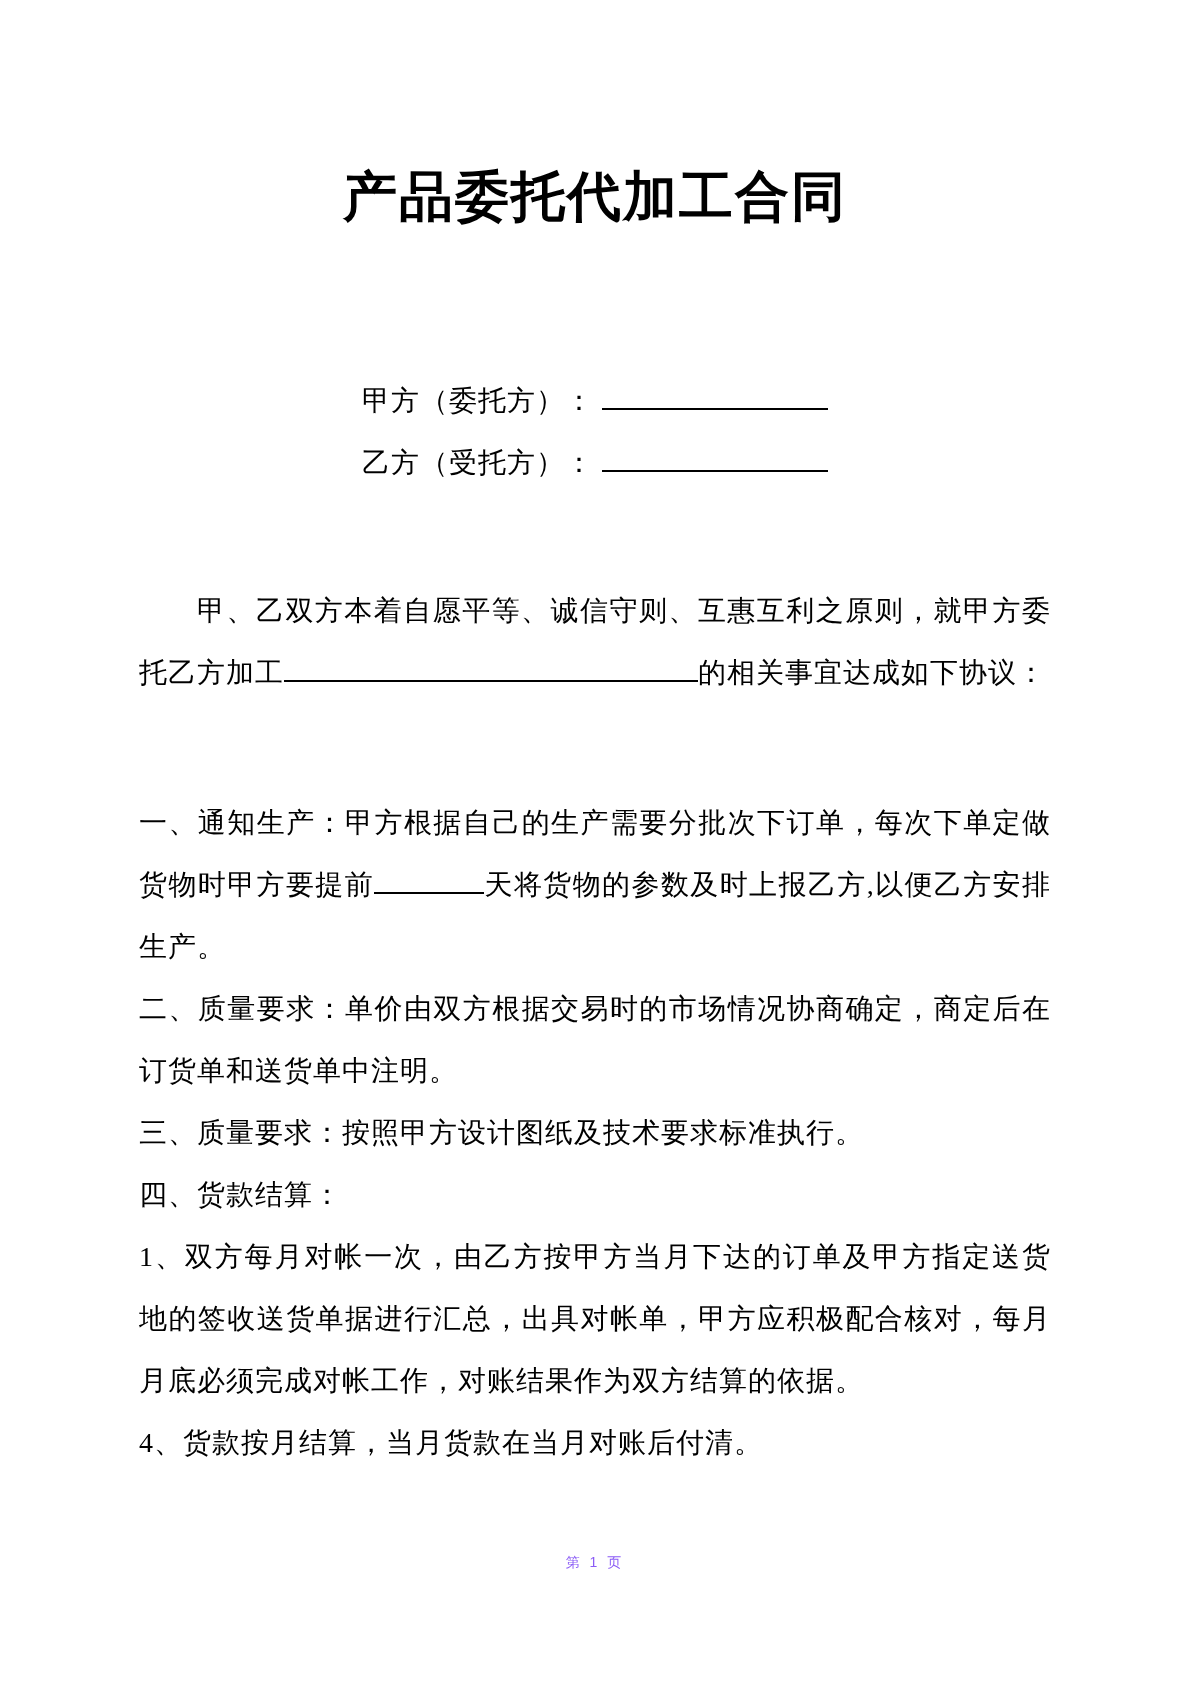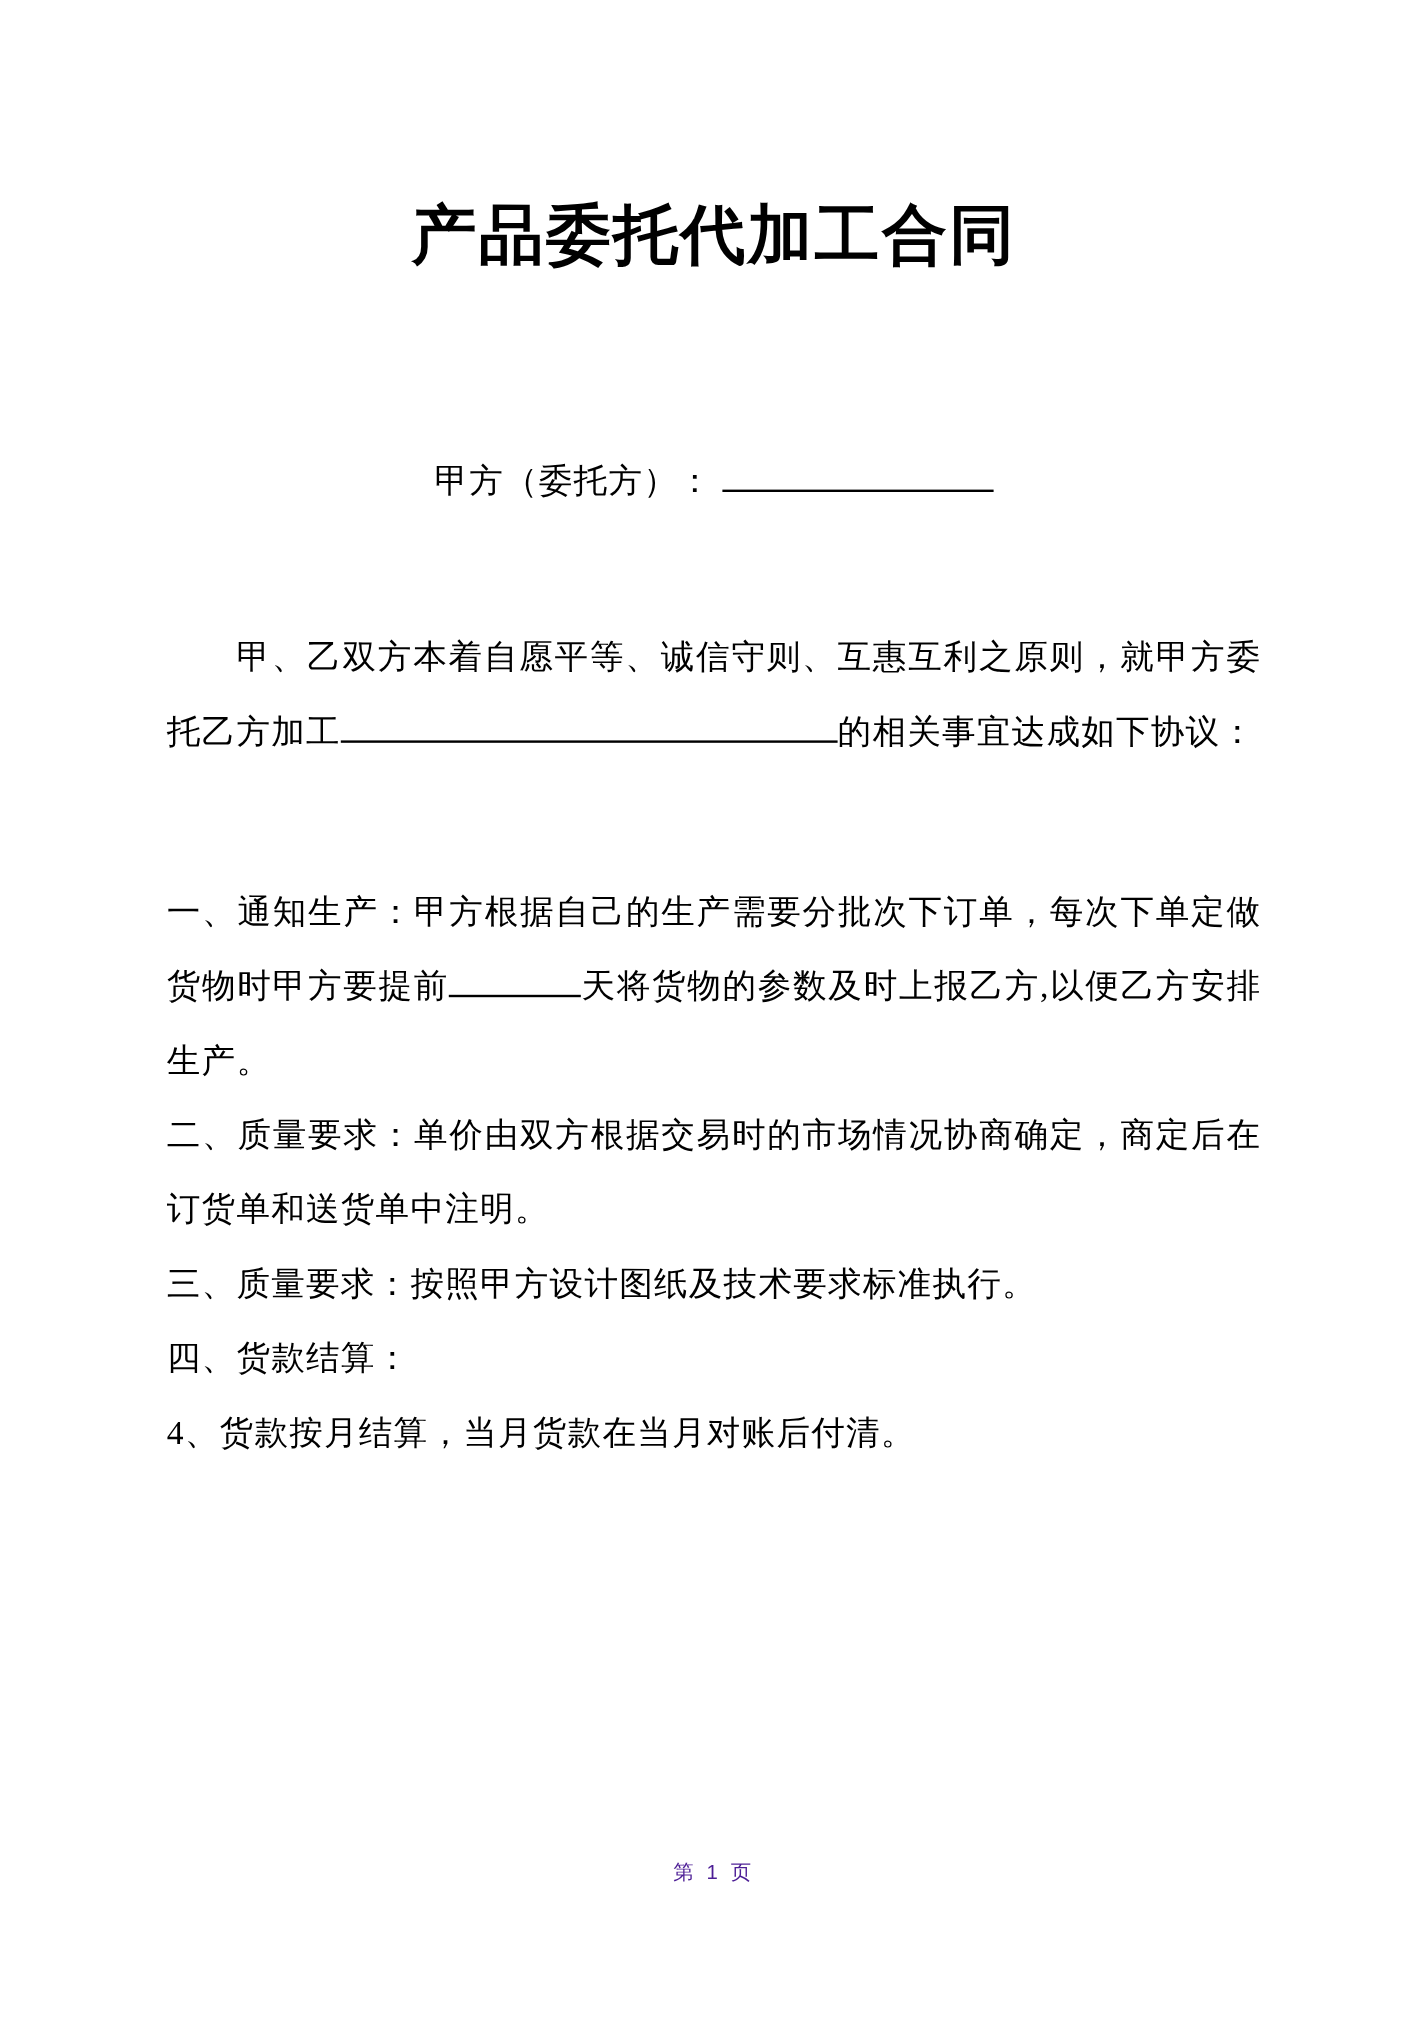--- a/index.html
+++ b/index.html
@@ -53,40 +53,42 @@
   }
   .party-row .blank{
     margin-left:8px;
   }
   .footer{
     position:absolute;
     left:0;
     right:0;
     bottom:110px;
     text-align:center;
-    font-size:17px;
+    font-size:14px;
     letter-spacing:3px;
-    color:#4c1d95;
+    color:#8b5cf6;
   }
 </style>
 </head>
 <body>
 
 <div class="page">
   <h1 class="title">产品委托代加工合同</h1>
 
   <div class="parties">
       <div class="party-row"><span>甲方（委托方）：</span><span class="blank" style="width: 226px;"></span></div>
+      <div class="party-row"><span>乙方（受托方）：</span><span class="blank" style="width: 226px;"></span></div>
     </div>
 
   <div class="body">
       <p class="para indent intro"><span>甲、乙双方本着自愿平等、诚信守则、互惠互利之原则，就甲方委托乙方加工</span><span class="blank" style="width: 414px;"></span><span>的相关事宜达成如下协议：</span></p>
       <p class="para first-clause"><span>一、通知生产：甲方根据自己的生产需要分批次下订单，每次下单定做货物时甲方要提前</span><span class="blank" style="width: 110px;"></span><span>天将货物的参数及时上报乙方,以便乙方安排生产。</span></p>
       <p class="para"><span>二、质量要求：单价由双方根据交易时的市场情况协商确定，商定后在订货单和送货单中注明。</span></p>
       <p class="para"><span>三、质量要求：按照甲方设计图纸及技术要求标准执行。</span></p>
       <p class="para"><span>四、货款结算：</span></p>
+      <p class="para"><span>1、双方每月对帐一次，由乙方按甲方当月下达的订单及甲方指定送货地的签收送货单据进行汇总，出具对帐单，甲方应积极配合核对，每月月底必须完成对帐工作，对账结果作为双方结算的依据。</span></p>
       <p class="para"><span>4、货款按月结算，当月货款在当月对账后付清。</span></p>
     </div>
 
   <div class="footer">
     <span>第 1 页</span>
   </div>
 </div>
 
 </body></html>

